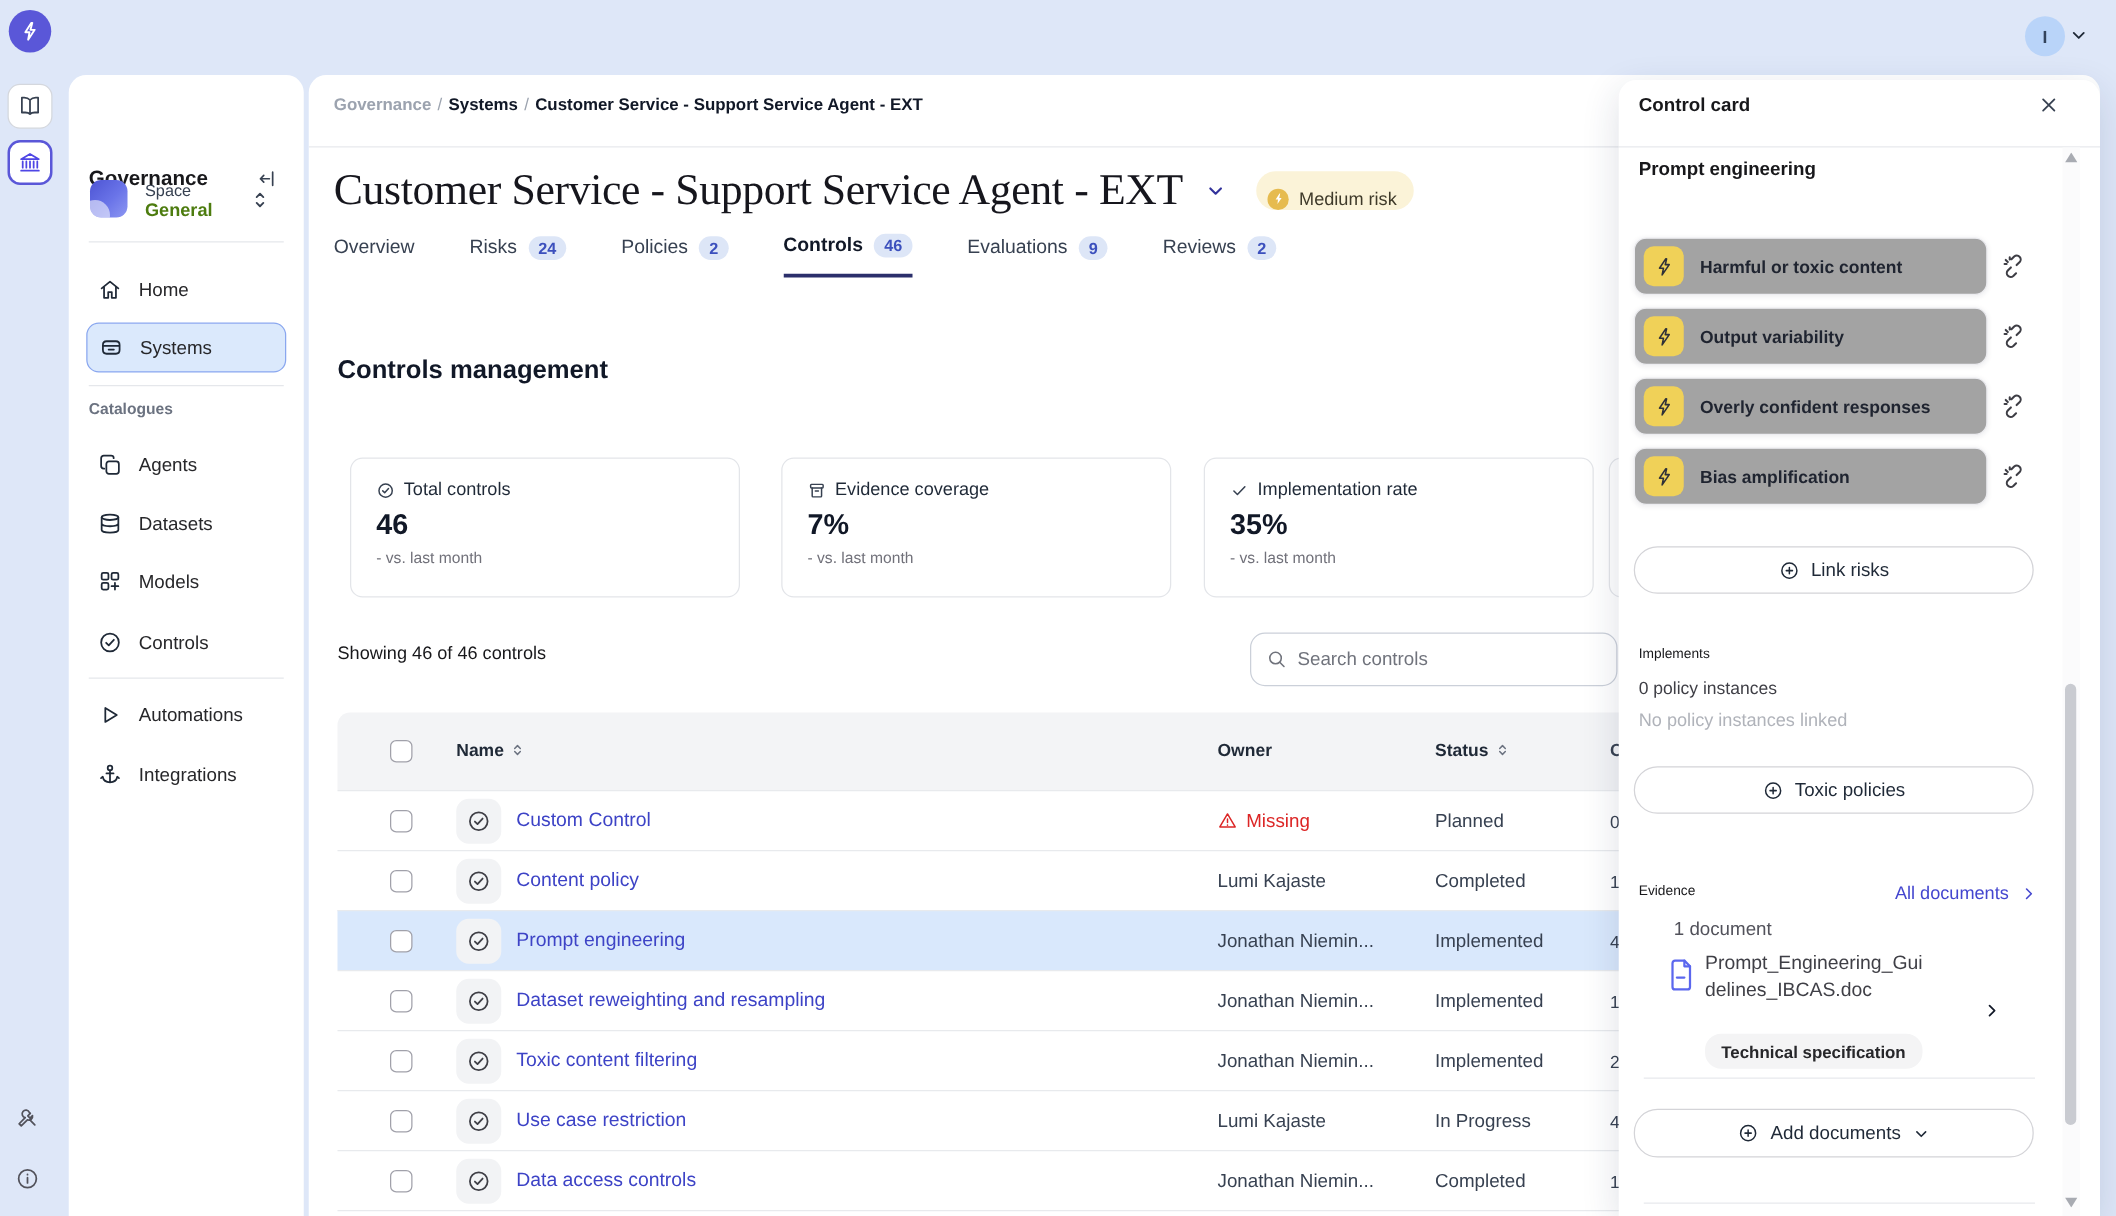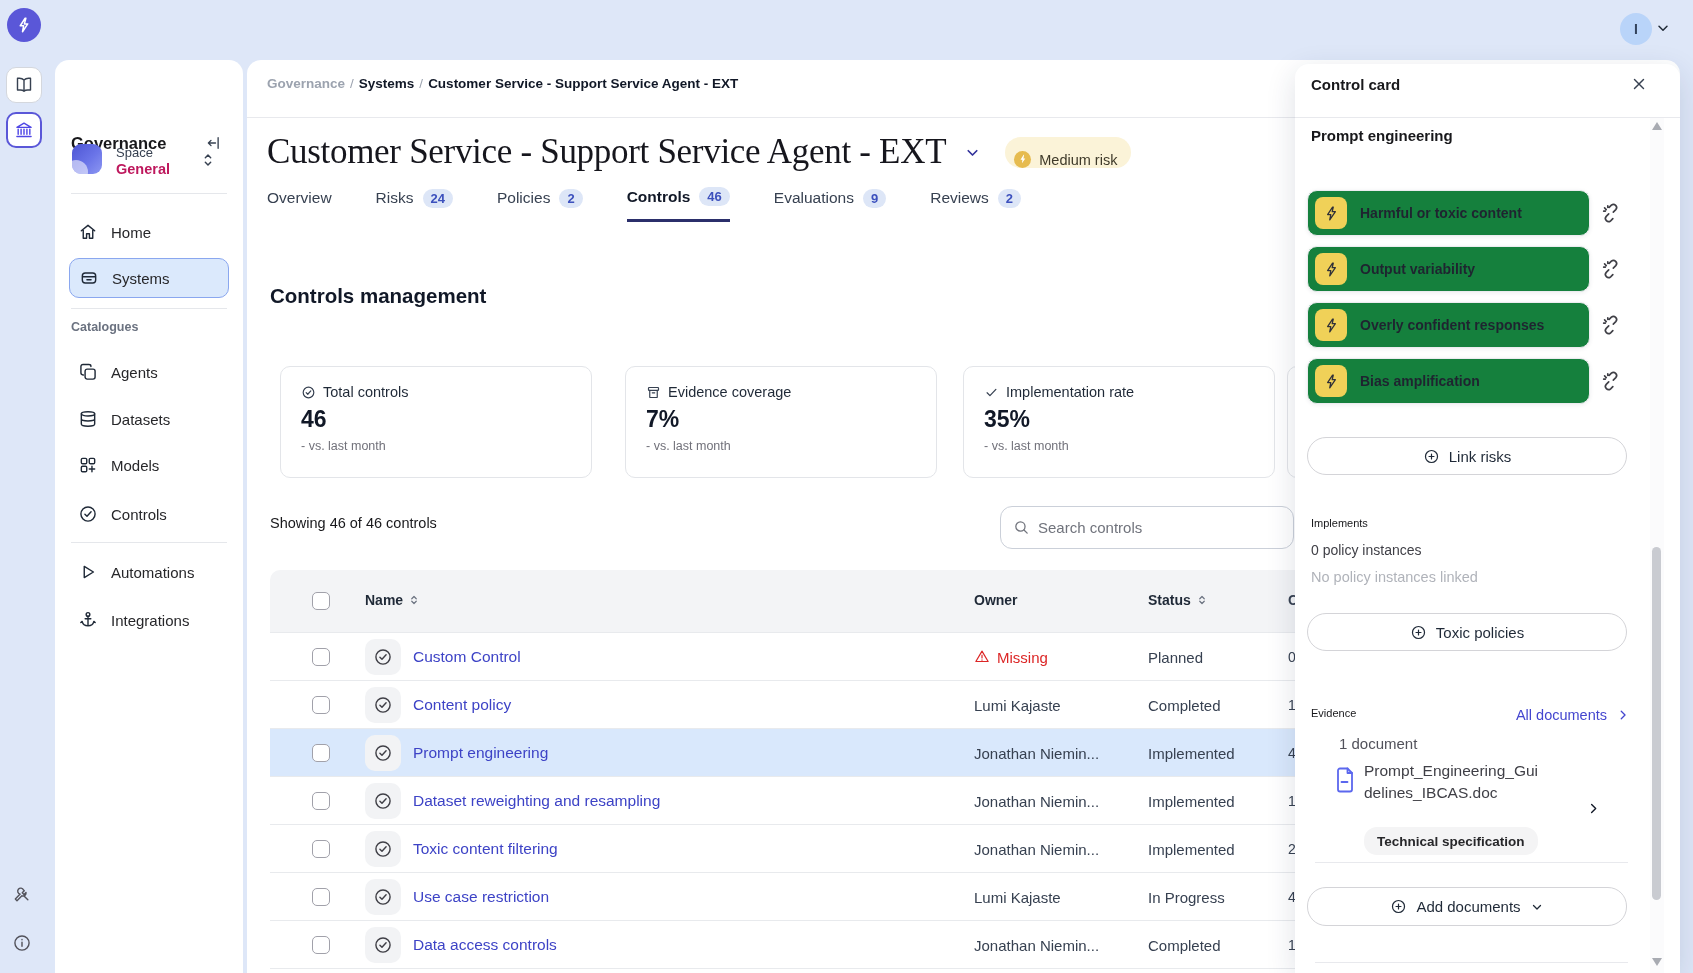--- a/index.html
+++ b/index.html
@@ -36,21 +36,21 @@
     background:#fff; border-radius:14px 14px 0 0; box-shadow:0 8px 30px rgba(30,41,80,.14); overflow:hidden; }
 
   
   .sb-title{ position:absolute; left:16px; top:74px; font-size:16.5px; font-weight:700; color:#18181b; }
   .sb-collapse{ position:absolute; left:150px; top:74px; color:#374151; }
   .space-icon{ position:absolute; left:17px; top:84px; width:30px; height:30px; border-radius:9px;
     background:linear-gradient(135deg,#4d55d4 0%,#6a74e8 55%,#8d97f2 100%); overflow:hidden; }
   .space-icon::after{ content:""; position:absolute; left:-8px; bottom:-10px; width:24px; height:24px;
     border-radius:50%; background:rgba(255,255,255,.55); }
   .space-label{ position:absolute; left:61px; top:85px; font-size:13px; color:#374151; }
-  .space-name{ position:absolute; left:61px; top:101px; font-size:14.5px; font-weight:700; color:#be185d; }
+  .space-name{ position:absolute; left:61px; top:101px; font-size:14.5px; font-weight:700; color:#4d7c0f; }
   .space-chevrons{ position:absolute; left:145px; top:91px; color:#374151; }
   .sb-divider{ position:absolute; left:16px; right:16px; height:1px; background:#e5e7eb; }
   .nav-item{ position:absolute; left:14px; width:160px; height:40px; border-radius:10px;
     display:flex; align-items:center; color:#27272a; font-size:15px; }
   .nav-item .icon{ margin-left:9px; color:#1f2937; }
   .nav-item .lbl{ margin-left:13px; }
   .nav-item.active{ background:#dbe9fc; border:1px solid #8aa7ef; }
   .sb-section{ position:absolute; left:16px; font-size:12.5px; font-weight:700; color:#6b7280; }
 
   
@@ -105,21 +105,21 @@
   .owner, .status{ font-size:15px; color:#374151; }
   .owner-missing{ display:flex; gap:7px; color:#dc2626; font-size:15px; }
   .frag{ width:8px; overflow:hidden; white-space:nowrap; font-size:14px; color:#374151; }
   .tbl-bottom{ height:1px; background:#e8eaed; }
 
   
   .panel-title{ position:absolute; left:16px; top:12px; font-size:15px; font-weight:700; color:#18181b; }
   .panel-close{ position:absolute; right:32px; top:11px; color:#374151; }
   .panel-divider{ position:absolute; left:0; right:0; top:53px; height:1px; background:#e8e9ed; }
   .control-name{ position:absolute; left:16px; top:63px; font-size:15px; font-weight:700; color:#18181b; }
-  .risk-chip{ position:absolute; left:12px; width:283px; height:46px; background:#15803d;
+  .risk-chip{ position:absolute; left:12px; width:283px; height:46px; background:#a3a3a3;
     border:1px solid #ececf0; border-radius:10px; box-shadow:0 1px 4px rgba(35,38,59,.08);
     display:flex; align-items:center; }
   .risk-chip .bolt{ margin-left:7px; width:32px; height:32px; border-radius:8px; background:#f0d158;
     display:flex; align-items:center; justify-content:center; color:#2f3038; }
   .risk-chip .lbl{ margin-left:13px; font-size:14px; font-weight:700; color:#1f2430; }
   .unlink-btn{ position:absolute; left:305px; color:#3f3f46; }
   .pill-btn{ position:absolute; left:12px; width:320px; height:38px; border:1px solid #d4d4d8;
     border-radius:19px; background:#fff; display:flex; align-items:center; justify-content:center;
     gap:9px; font-size:15px; color:#1f2937; font-family:"Liberation Sans", sans-serif; }
   .ph-bold{ position:absolute; left:16px; font-size:11px; font-weight:400; color:#18181b; }

